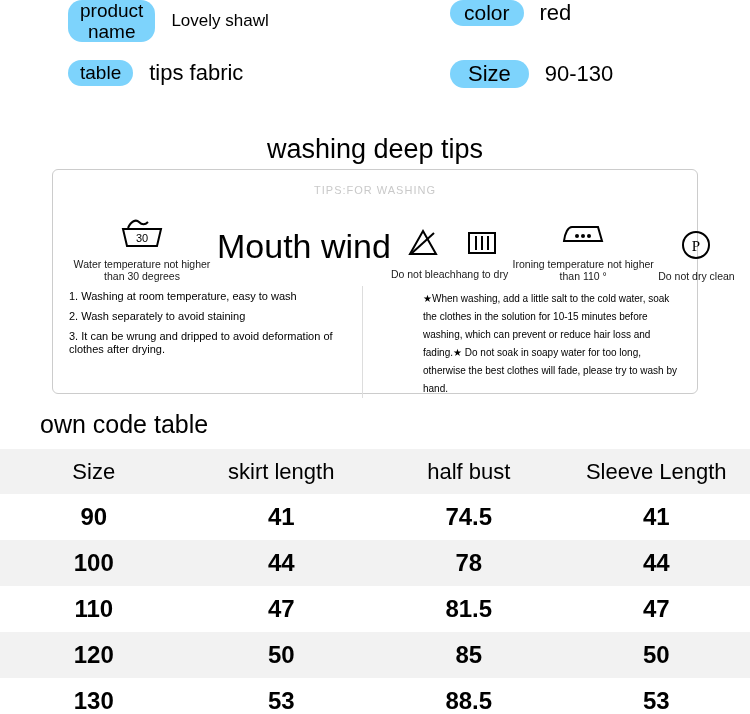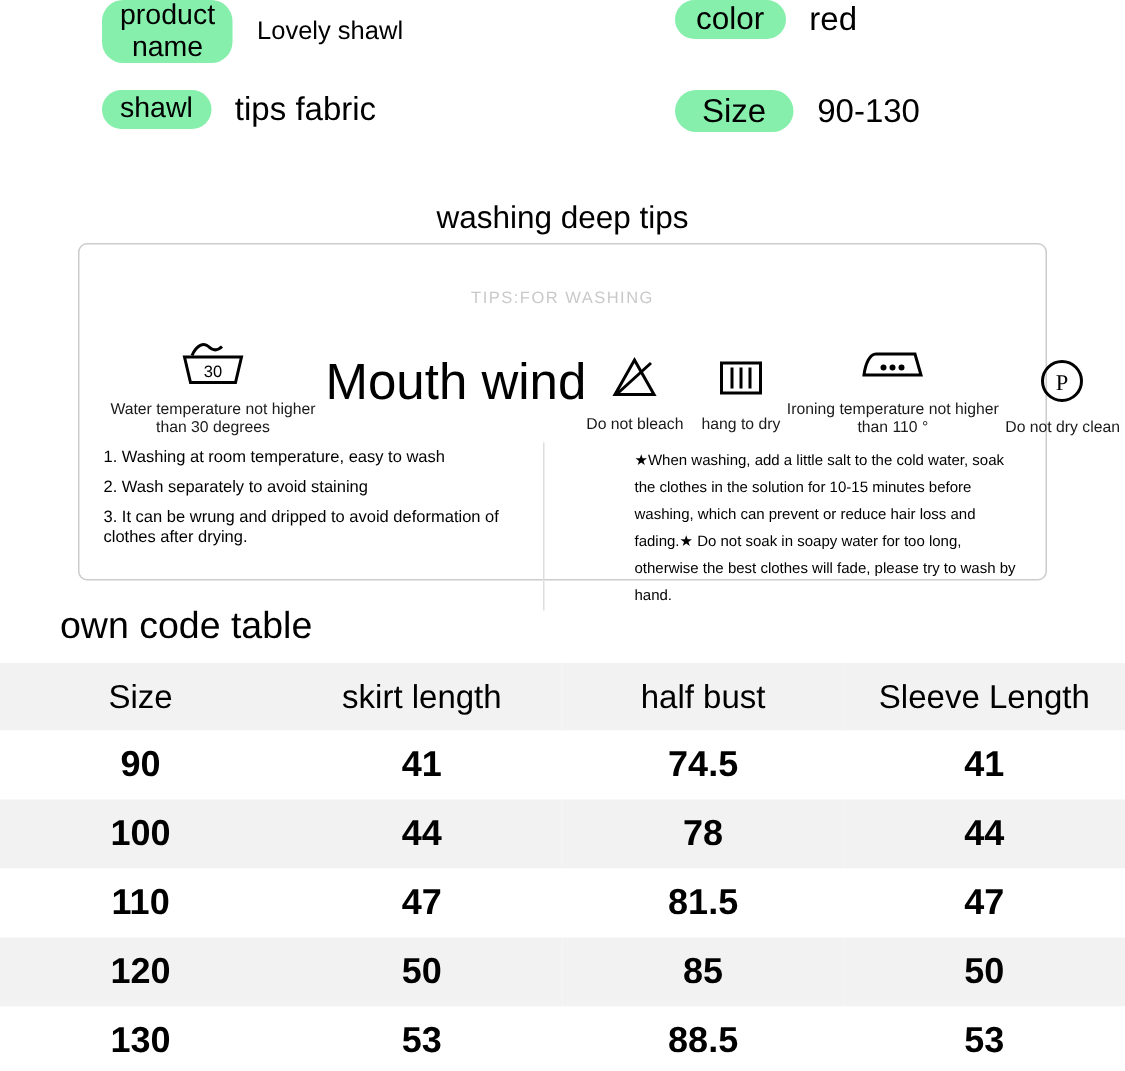--- a/index.html
+++ b/index.html
@@ -32,21 +32,21 @@
   }
   .attr-cell.left {
     width: 420px;
     padding-left: 68px;
   }
   .attr-cell.right {
     width: 330px;
     padding-left: 30px;
   }
   .hl {
-    background: #86efac;
+    background: #7dd3fc;
     border-radius: 14px;
     padding: 2px 12px;
     font-size: 19px;
     line-height: 22px;
     color: #000;
     display: inline-block;
     text-align: center;
   }
   .hl.two-line {
     padding: 0px 12px;
@@ -65,32 +65,32 @@
     padding: 3px 18px;
   }
   .hl.color-pill {
     font-size: 21px;
     padding: 2px 14px;
   }
 
   
   .wash-title {
     text-align: center;
-    font-size: 21px;
+    font-size: 27px;
     margin-top: 14px;
     margin-bottom: 4px;
   }
   .wash-box {
     position: relative;
     margin: 0 52px;
     border: 1px solid #cccccc;
     border-radius: 6px;
     height: 225px;
     box-sizing: border-box;
-    padding-top: 22px;
+    padding-top: 6px;
   }
   .tips-small {
     text-align: center;
     color: #c9c9c9;
     font-size: 11px;
     letter-spacing: 1px;
     margin-top: 8px;
   }
   .symbols {
     display: flex;
@@ -115,21 +115,21 @@
     line-height: 12px;
     margin-top: 4px;
     color: #1a1a1a;
   }
   .sym.wide .cap { width: 150px; }
   .sym.mouth {
     font-size: 34px;
     padding-bottom: 16px;
   }
   .sym.bleach { padding-bottom: 2px; }
-  .sym.dry { padding-bottom: 2px; margin-left: 12px; }
+  .sym.dry { padding-bottom: 2px; }
 
   .wash-lists {
     display: flex;
     margin-top: 4px;
     padding: 0 10px;
     gap: 48px;
   }
   .wash-left {
     width: 300px;
     border-right: 1px solid #dddddd;
@@ -193,21 +193,21 @@
       <span class="attr-val">Lovely shawl</span>
     </div>
     <div class="attr-cell right">
       <span class="hl color-pill">color</span>
       <span class="attr-val big">red</span>
     </div>
   </div>
 
   <div class="attr-row">
     <div class="attr-cell left">
-      <span class="hl">shawl</span>
+      <span class="hl">table</span>
       <span class="attr-val big">tips fabric</span>
     </div>
     <div class="attr-cell right">
       <span class="hl size-pill">Size</span>
       <span class="attr-val big">90-130</span>
     </div>
   </div>
 
 </div>
 

